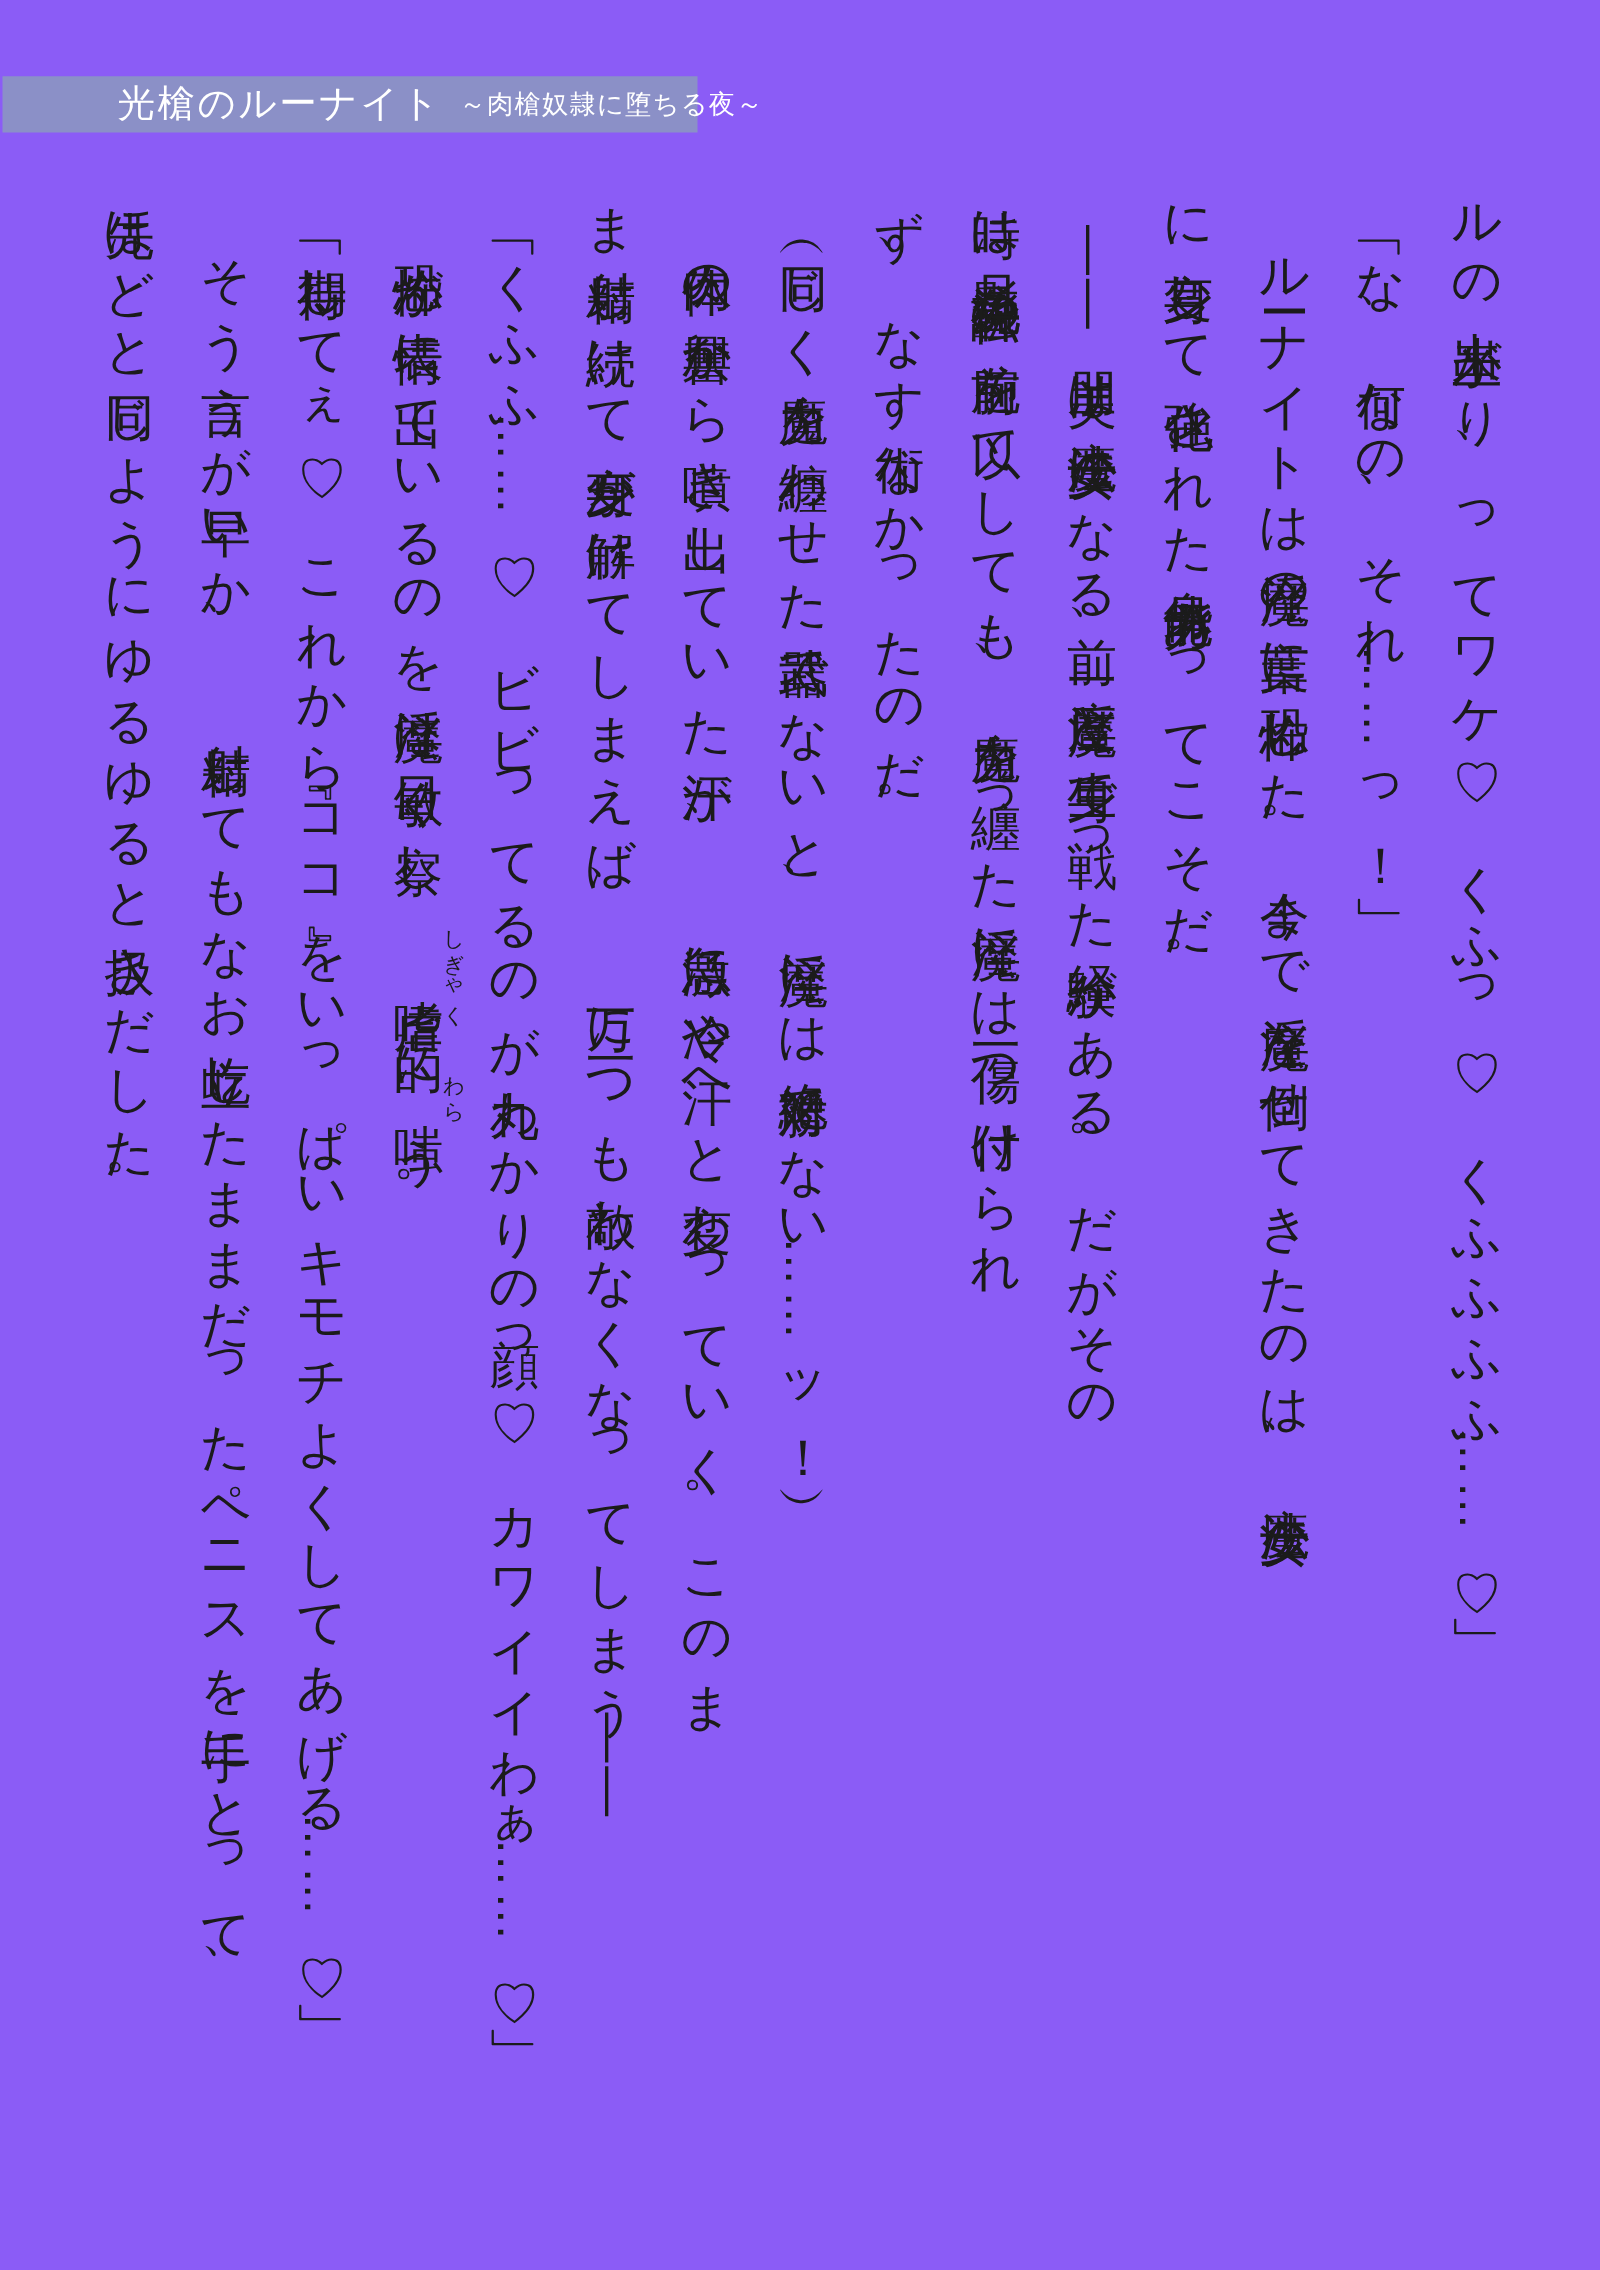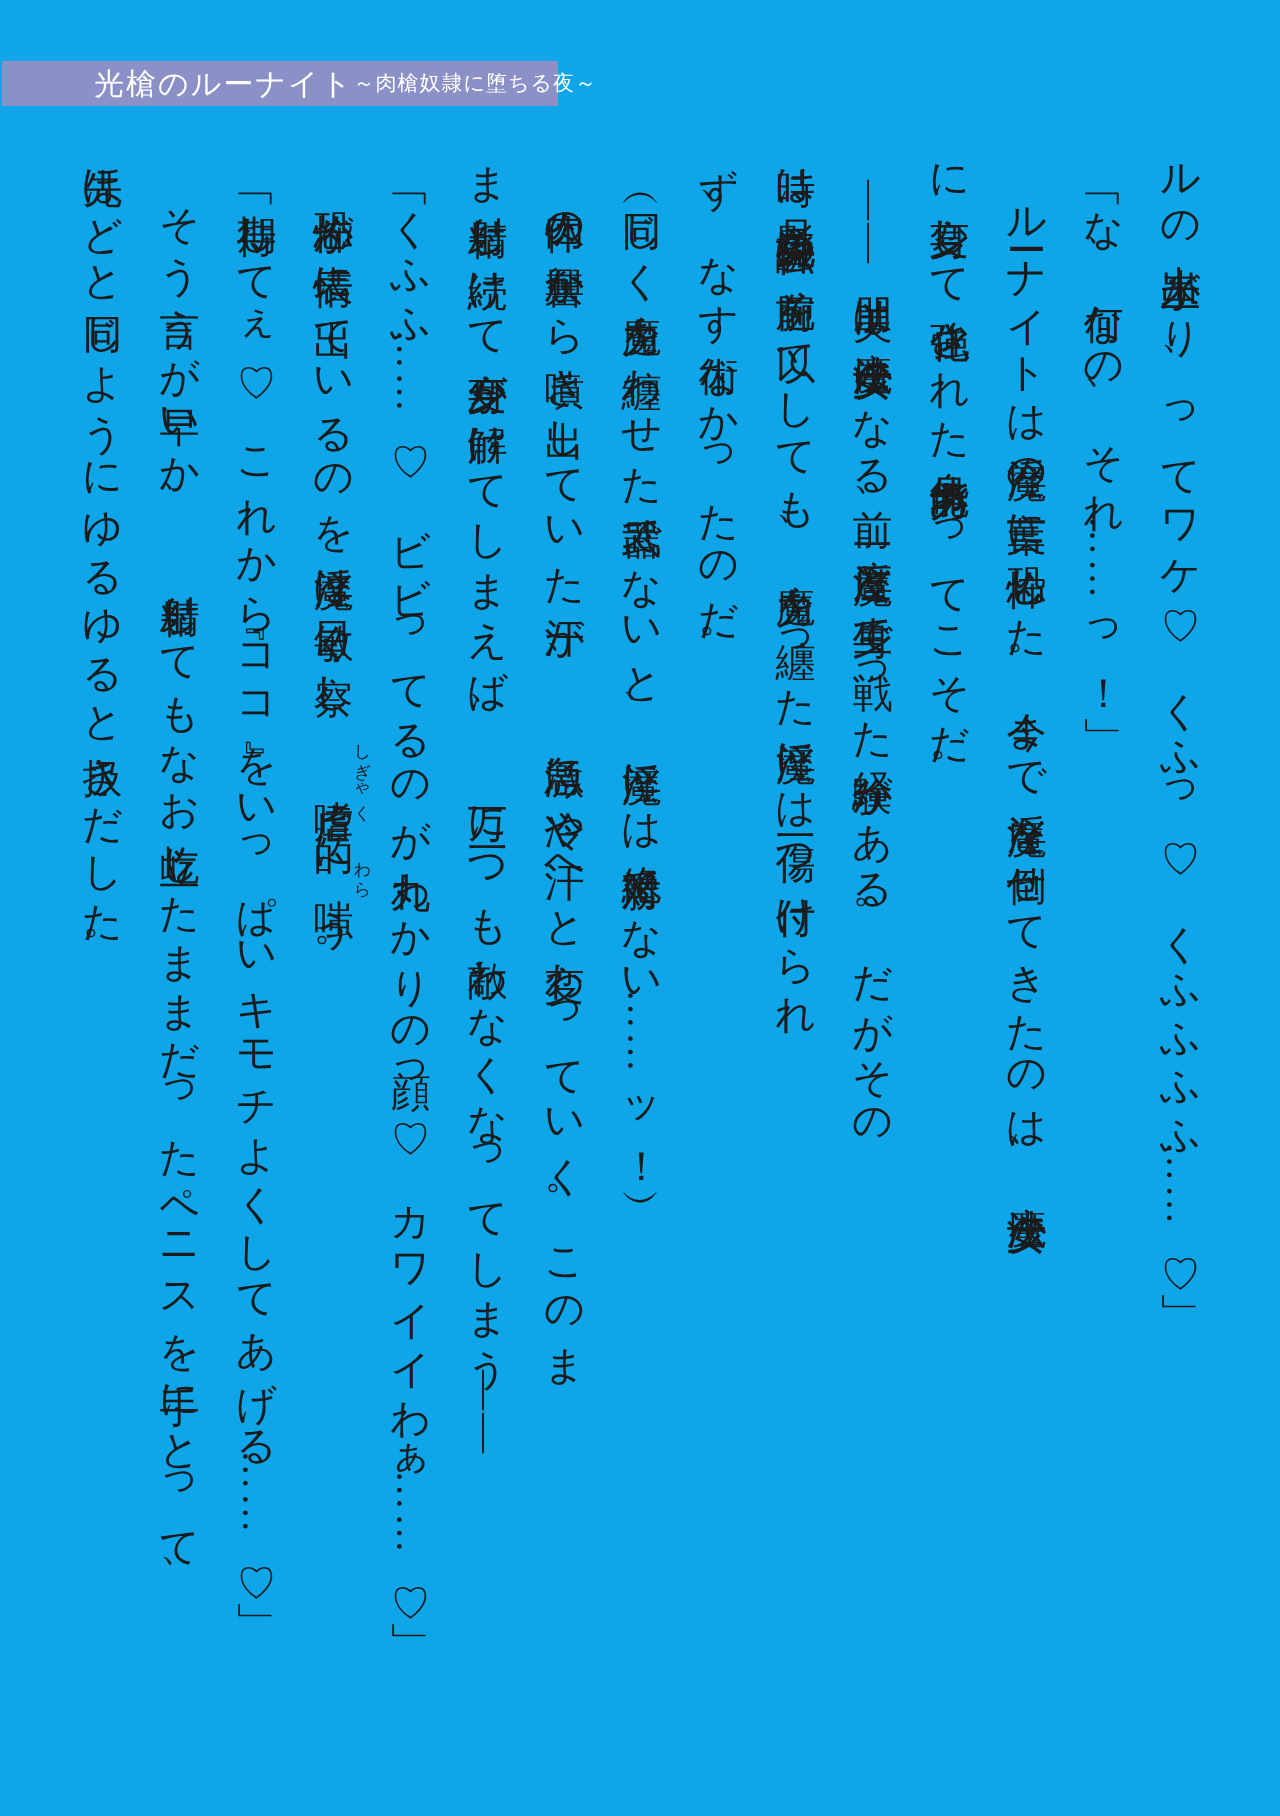--- a/index.html
+++ b/index.html
@@ -4,23 +4,23 @@
 <style>
   html, body {
     margin: 0;
     padding: 0;
     background: #ffffff;
   }
   .page {
     position: relative;
     width: 1280px;
     height: 1816px;
-    background: #0ea5e9;
+    background: #8b5cf6;
     overflow: hidden;
-    font-family: Liberation Serif, serif;
+    font-family: Liberation Sans, sans-serif;
   }
   .header-bar {
     position: absolute;
     left: 2px;
     top: 61px;
     width: 556px;
     height: 45px;
     background: #8b90c7;
     display: flex;
     align-items: center;
@@ -31,20 +31,21 @@
   .header-title {
     color: #ffffff;
     font-size: 30px;
     letter-spacing: 2px;
     line-height: 1;
   }
   .header-subtitle {
     color: #ffffff;
     font-size: 21px;
     letter-spacing: 1px;
+    margin-left: 14px;
     line-height: 1;
   }
   .text-area {
     position: absolute;
     top: 137px;
     right: 61px;
     height: 1660px;
     writing-mode: vertical-rl;
     text-orientation: mixed;
     font-size: 40px;

